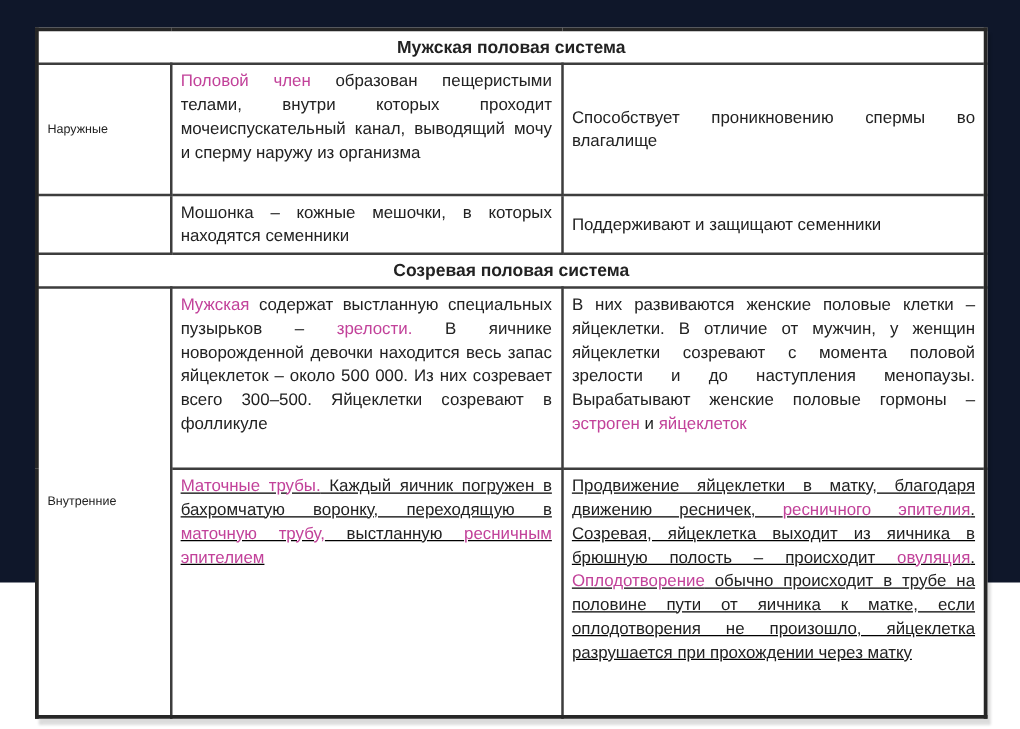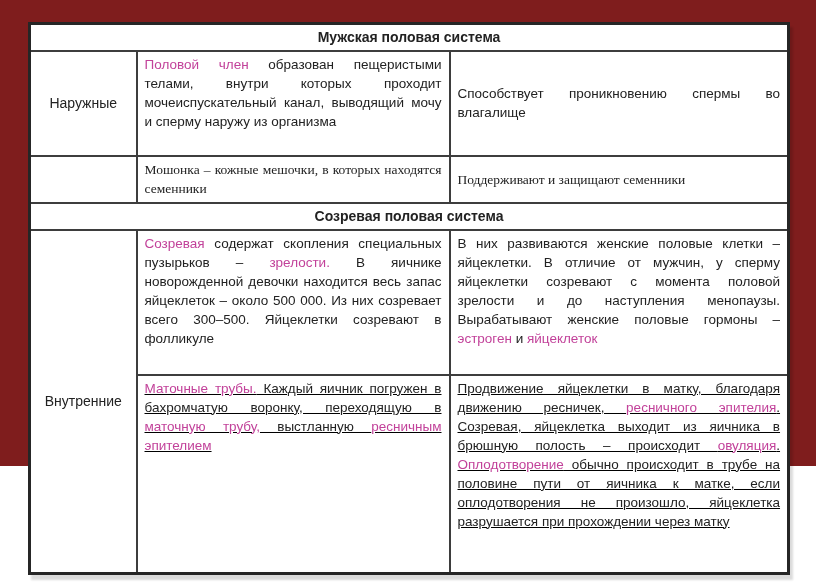--- a/index.html
+++ b/index.html
@@ -2,21 +2,21 @@
 <html lang="ru" style="--body-text: #222222; --hl-color: #c2429a; --inner-border: #3d3d3d; --outer-border: #262626;"><head>
 <meta charset="utf-8">
 <style>
   * { margin: 0; padding: 0; box-sizing: border-box; }
   html, body {
     width: 816px; height: 583px;
     background: #ffffff;
     font-family: "Liberation Sans", sans-serif;
     overflow: hidden;
   }
-  .page { position: relative; width: 816px; height: 466px; background: #7f1d1d; }
+  .page { position: relative; width: 816px; height: 466px; background: #0f172a; }
   .table-wrap { position: absolute; left: 28px; top: 22px; }
   table.bio-table {
     border-collapse: collapse;
     table-layout: fixed;
     width: 759px;
     background: #fff;
     border: 3px solid var(--outer-border, #262626);
     box-shadow: 3px 5px 2px rgba(0,0,0,0.14);
   }
   col.c1 { width: 107px; }
@@ -34,29 +34,29 @@
   tr.section-header td {
     text-align: center;
     font-weight: bold;
     font-size: 14px;
     height: 27px;
     line-height: 16px;
     vertical-align: middle;
     padding: 2px;
   }
   td.label-cell {
-    text-align: center;
+    text-align: left;
     vertical-align: middle;
-    font-size: 14px;
+    font-size: 10px;
   }
   td.body-cell { text-align: justify; hyphens: auto; }
   td.vmid { vertical-align: middle; }
   .hl { color: var(--hl-color, #c2429a); }
   tr.r1 { height: 105px; }
-  tr.r2 { height: 47px; font-family: Liberation Serif, serif; }
+  tr.r2 { height: 47px; }
   tr.r3 { height: 145px; }
   tr.r4 { height: 199px; text-decoration: underline; }
 </style>
 </head>
 <body>
 
 <div class="page">
   <div class="table-wrap">
     <table class="bio-table">
       <colgroup>
@@ -76,22 +76,22 @@
         <tr class="r2">
           <td class="label-cell"></td>
           <td class="body-cell vmid"><span>Мошонка – кожные мешочки, в которых находятся семенники</span></td>
           <td class="body-cell vmid"><span>Поддерживают и защищают семенники</span></td>
         </tr>
         <tr class="section-header">
           <td colspan="3">Созревая половая система</td>
         </tr>
         <tr class="r3">
           <td class="label-cell" rowspan="2">Внутренние</td>
-          <td class="body-cell"><span class="hl">Созревая</span><span> содержат скопления специальных пузырьков – </span><span class="hl">зрелости.</span><span> В яичнике новорожденной девочки находится весь запас яйцеклеток – около 500 000. Из них созревает всего 300–500. Яйцеклетки созревают в фолликуле</span></td>
-          <td class="body-cell"><span>В них развиваются женские половые клетки – яйцеклетки. В отличие от мужчин, у сперму яйцеклетки созревают с момента половой зрелости и до наступления менопаузы. Вырабатывают женские половые гормоны – </span><span class="hl">эстроген</span><span> и </span><span class="hl">яйцеклеток</span></td>
+          <td class="body-cell"><span class="hl">Мужская</span><span> содержат выстланную специальных пузырьков – </span><span class="hl">зрелости.</span><span> В яичнике новорожденной девочки находится весь запас яйцеклеток – около 500 000. Из них созревает всего 300–500. Яйцеклетки созревают в фолликуле</span></td>
+          <td class="body-cell"><span>В них развиваются женские половые клетки – яйцеклетки. В отличие от мужчин, у женщин яйцеклетки созревают с момента половой зрелости и до наступления менопаузы. Вырабатывают женские половые гормоны – </span><span class="hl">эстроген</span><span> и </span><span class="hl">яйцеклеток</span></td>
         </tr>
         <tr class="r4">
           <td class="body-cell"><span class="hl">Маточные трубы.</span><span> Каждый яичник погружен в бахромчатую воронку, переходящую в </span><span class="hl">маточную трубу,</span><span> выстланную </span><span class="hl">ресничным эпителием</span></td>
           <td class="body-cell"><span>Продвижение яйцеклетки в матку, благодаря движению ресничек, </span><span class="hl">ресничного эпителия</span><span>. Созревая, яйцеклетка выходит из яичника в брюшную полость – происходит </span><span class="hl">овуляция</span><span>. </span><span class="hl">Оплодотворение</span><span> обычно происходит в трубе на половине пути от яичника к матке, если оплодотворения не произошло, яйцеклетка разрушается при прохождении через матку</span></td>
         </tr>
       </tbody>
     </table>
   </div>
 </div>
 

